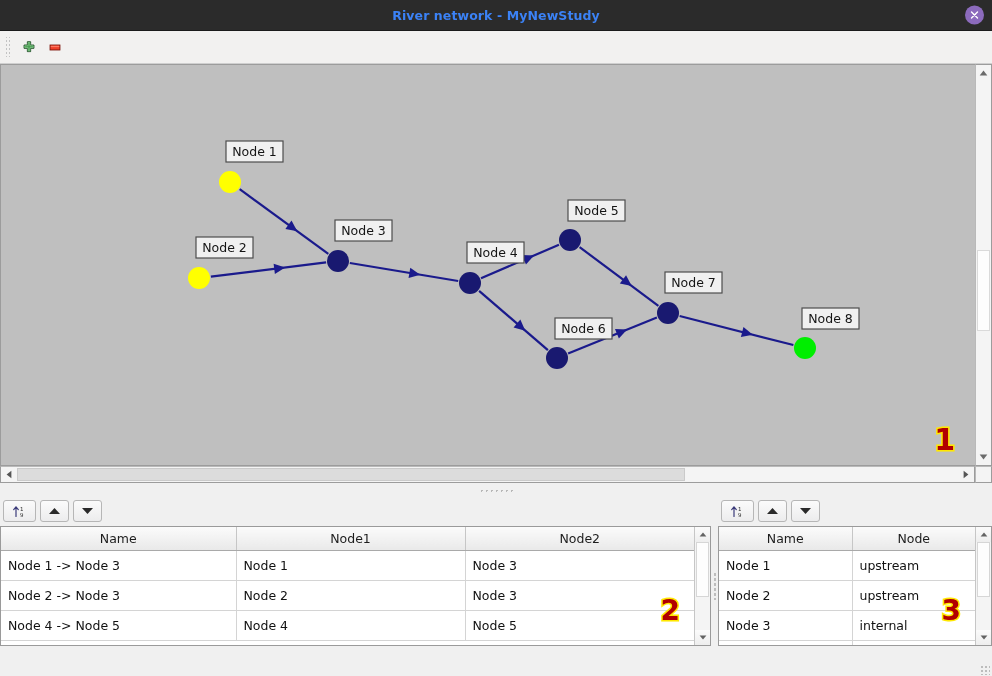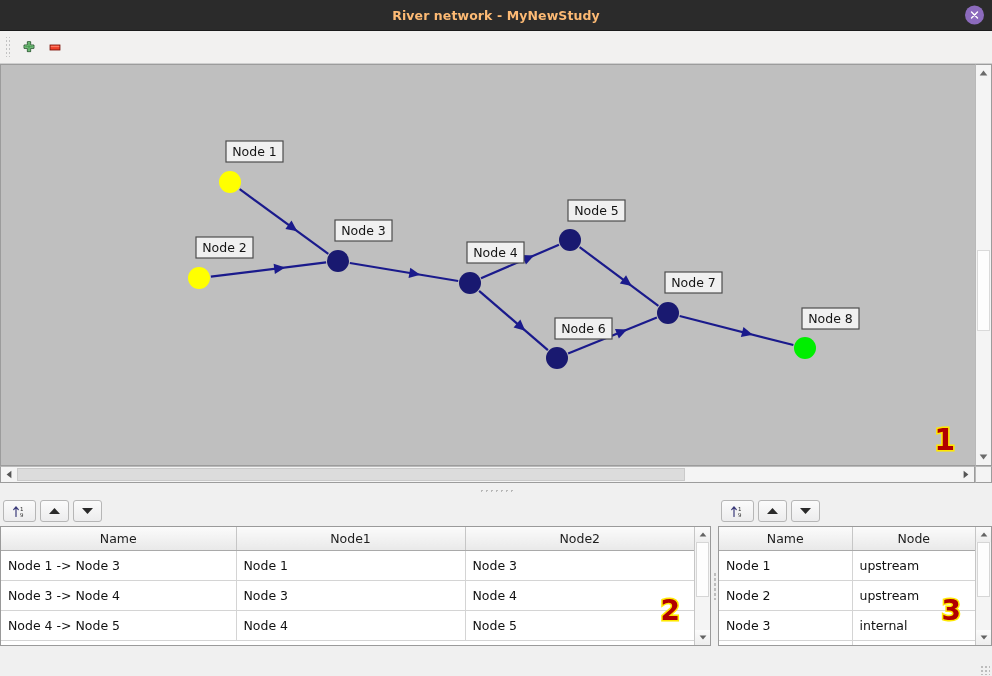--- a/index.html
+++ b/index.html
@@ -19,21 +19,21 @@
 
   
   .titlebar {
     height: 31px; flex: 0 0 31px;
     background: #2b2b2b;
     position: relative;
     display: flex; align-items: center; justify-content: center;
     border-bottom: 1px solid #1b1b1b;
   }
   .titlebar .title {
-    color: #fdba74;
+    color: #3b82f6;
     font-size: 12.5px;
     font-weight: bold;
     letter-spacing: .1px;
   }
   .close-btn {
     position: absolute; right: 8px; top: 50%;
     transform: translateY(-50%);
     width: 19px; height: 19px; border-radius: 50%;
     background: #8c6bbd;
     display: flex; align-items: center; justify-content: center;
@@ -447,23 +447,23 @@
                 <th>Node2</th>
               </tr>
             </thead>
             <tbody id="reaches-body">
                 <tr>
                   <td style="width: 235px;">Node 1 -&gt; Node 3</td>
                   <td style="width: 229px;">Node 1</td>
                   <td>Node 3</td>
                 </tr>
                 <tr>
-                  <td style="width: 235px;">Node 3 -&gt; Node 4</td>
-                  <td style="width: 229px;">Node 3</td>
-                  <td>Node 4</td>
+                  <td style="width: 235px;">Node 2 -&gt; Node 3</td>
+                  <td style="width: 229px;">Node 2</td>
+                  <td>Node 3</td>
                 </tr>
                 <tr>
                   <td style="width: 235px;">Node 4 -&gt; Node 5</td>
                   <td style="width: 229px;">Node 4</td>
                   <td>Node 5</td>
                 </tr>
               </tbody>
           </table>
           <div class="annot" style="right:14px; bottom:20px; font-size:28px;">2</div>
         </div>

